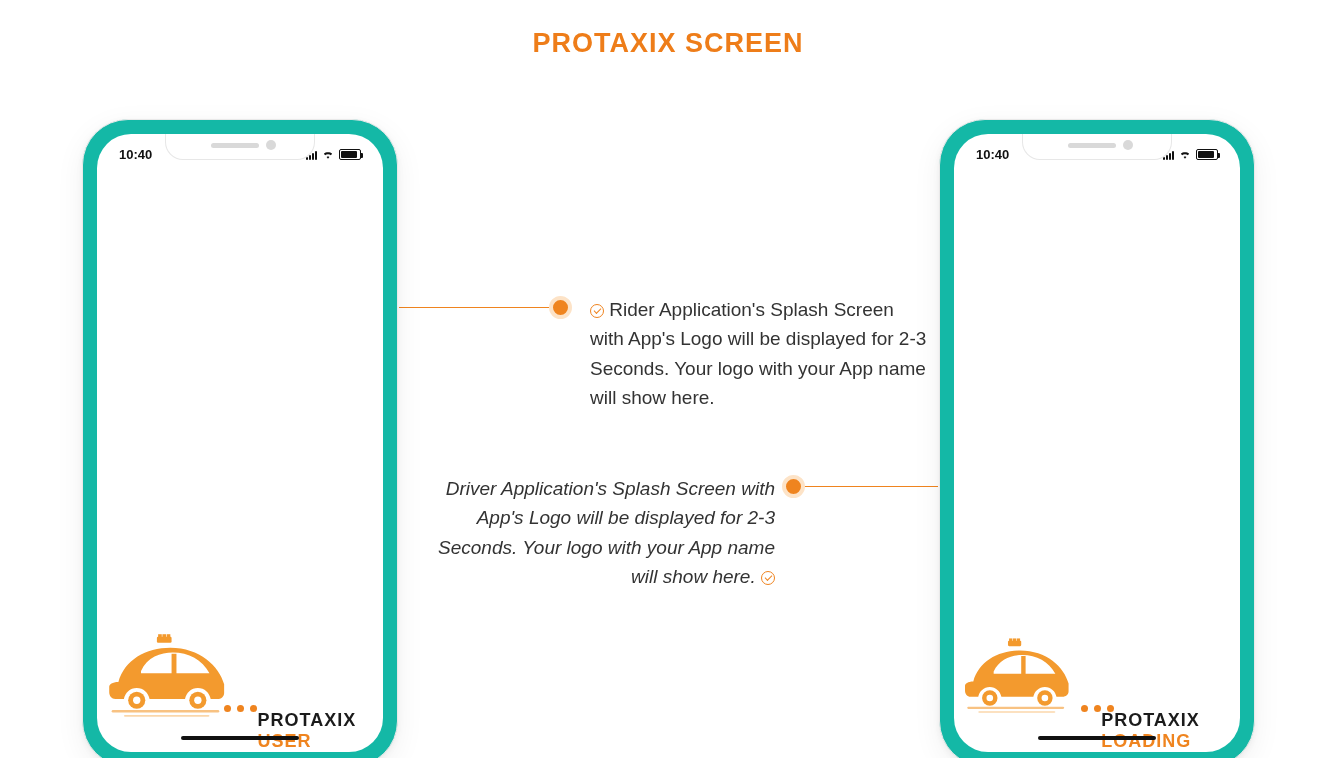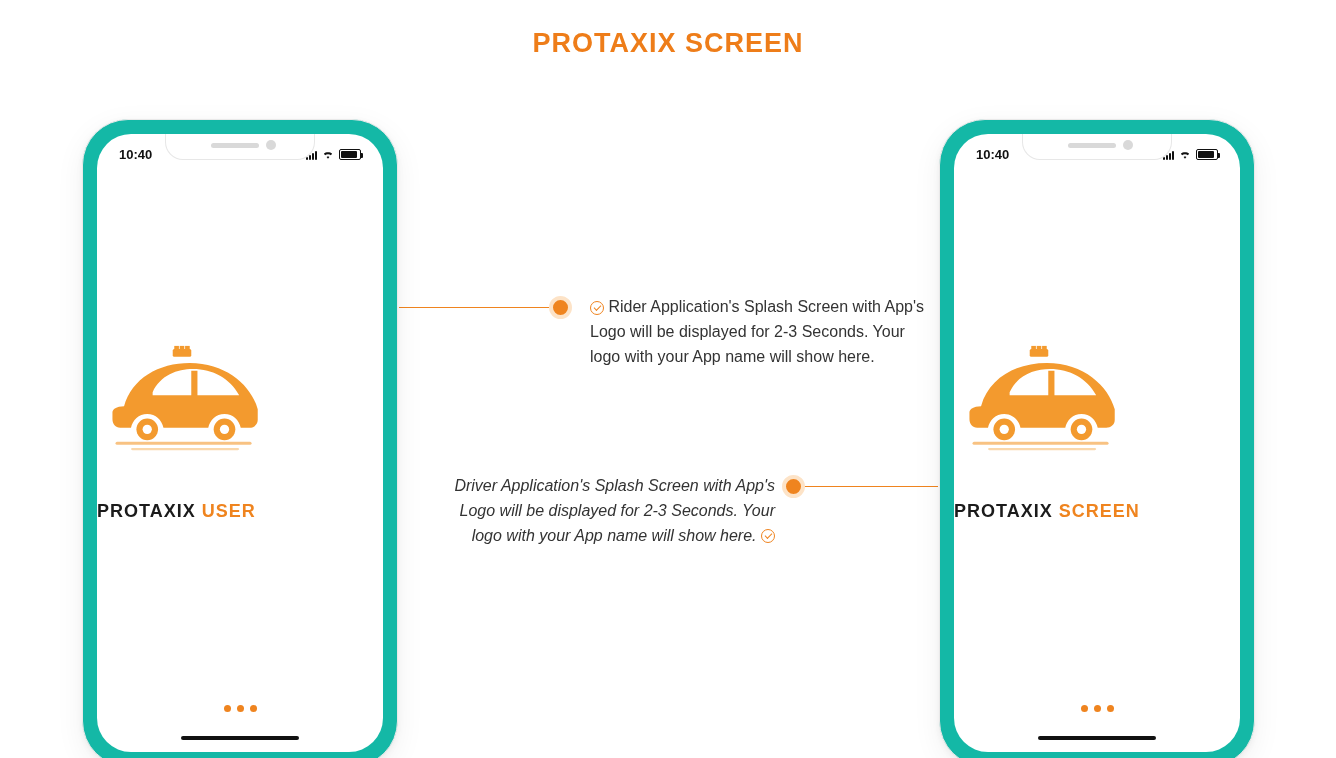--- a/index.html
+++ b/index.html
@@ -122,22 +122,22 @@
     right:-3px; top:3px;
     width:2px; height:5px;
     background:#111;
     border-radius:0 1px 1px 0;
   }
 
   
   .splash {
     position:absolute; inset:0;
     display:flex;
-    flex-direction:column;
-    align-items:flex-start;
+    flex-direction:row;
+    align-items:flex-end;
     justify-content:center;
     gap:26px;
   }
   .car-icon { width: 170px; height: 110px; transform: translateY(-20px);}
   .brand {
     font-size: 18px;
     font-weight: 800;
     letter-spacing: 1px;
     color: #1b1b1b;
   }
@@ -162,21 +162,21 @@
     left: 50%;
     transform: translateX(-50%);
     width: 118px; height: 4px;
     border-radius: 4px;
     background:#111;
   }
 
   
   .callout {
     position:absolute;
-    font-size: 16px;
+    font-size: 19px;
     line-height: 1.55;
     color:#333;
     width: 340px;
   }
   .callout.rider { left: 590px; top: 295px; }
   .callout.driver { left: 425px; top: 474px; width: 350px; text-align: right; font-style: italic; }
 
   .marker {
     position:absolute;
     width:15px; height:15px;
@@ -317,21 +317,21 @@
           <circle cx="65" cy="108" r="14"></circle>
             <circle cx="165" cy="108" r="14"></circle>
           <circle fill="#fff" cx="65" cy="108" r="6"></circle>
             <circle fill="#fff" cx="165" cy="108" r="6"></circle>
           <rect x="24" y="124" width="176" height="4" rx="2" opacity="0.6"></rect>
           <rect x="44" y="132" width="140" height="3" rx="2" opacity="0.4"></rect>
         </g>
       </svg>
       <div class="brand">
         <span>PROTAXIX</span>
-        <span class="role">SCREEN</span>
+        <span class="role">LOADING</span>
       </div>
     </div>
 
     <div class="loading-dots">
       <span></span>
         <span></span>
         <span></span>
     </div>
     <div class="home-ind"></div>
   </div>

